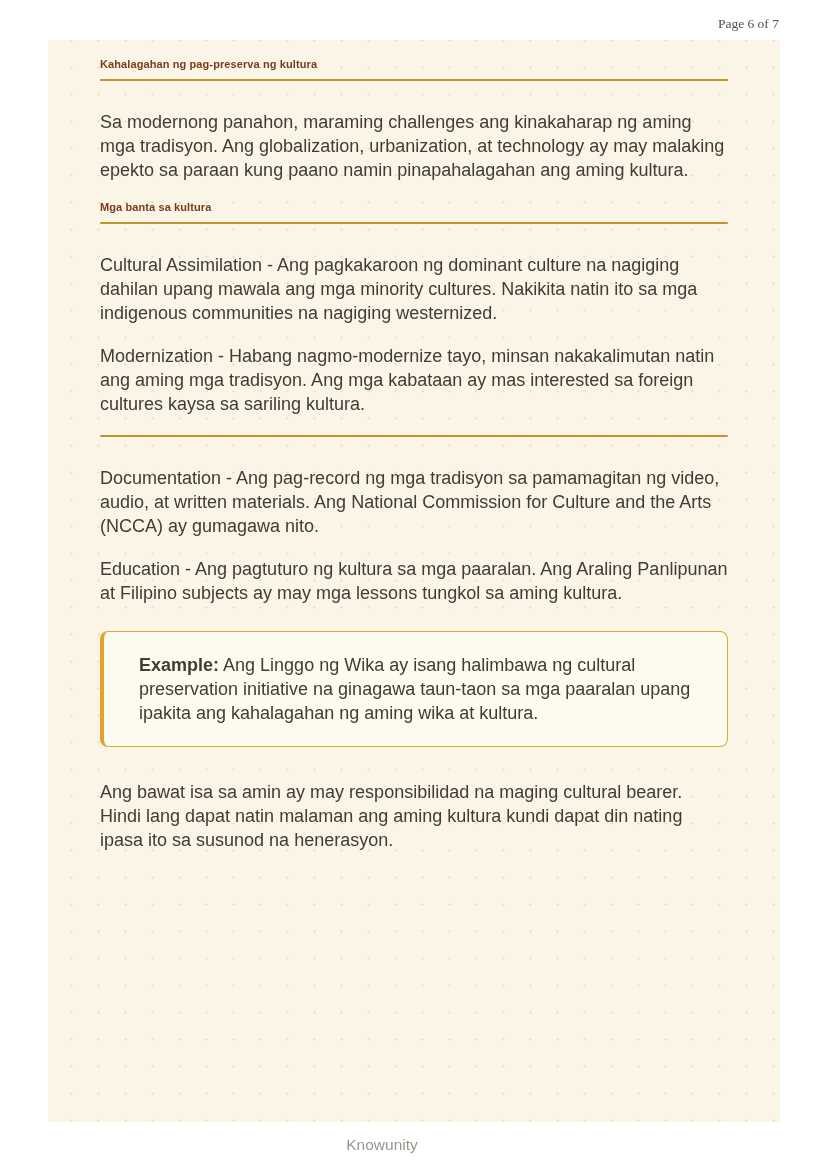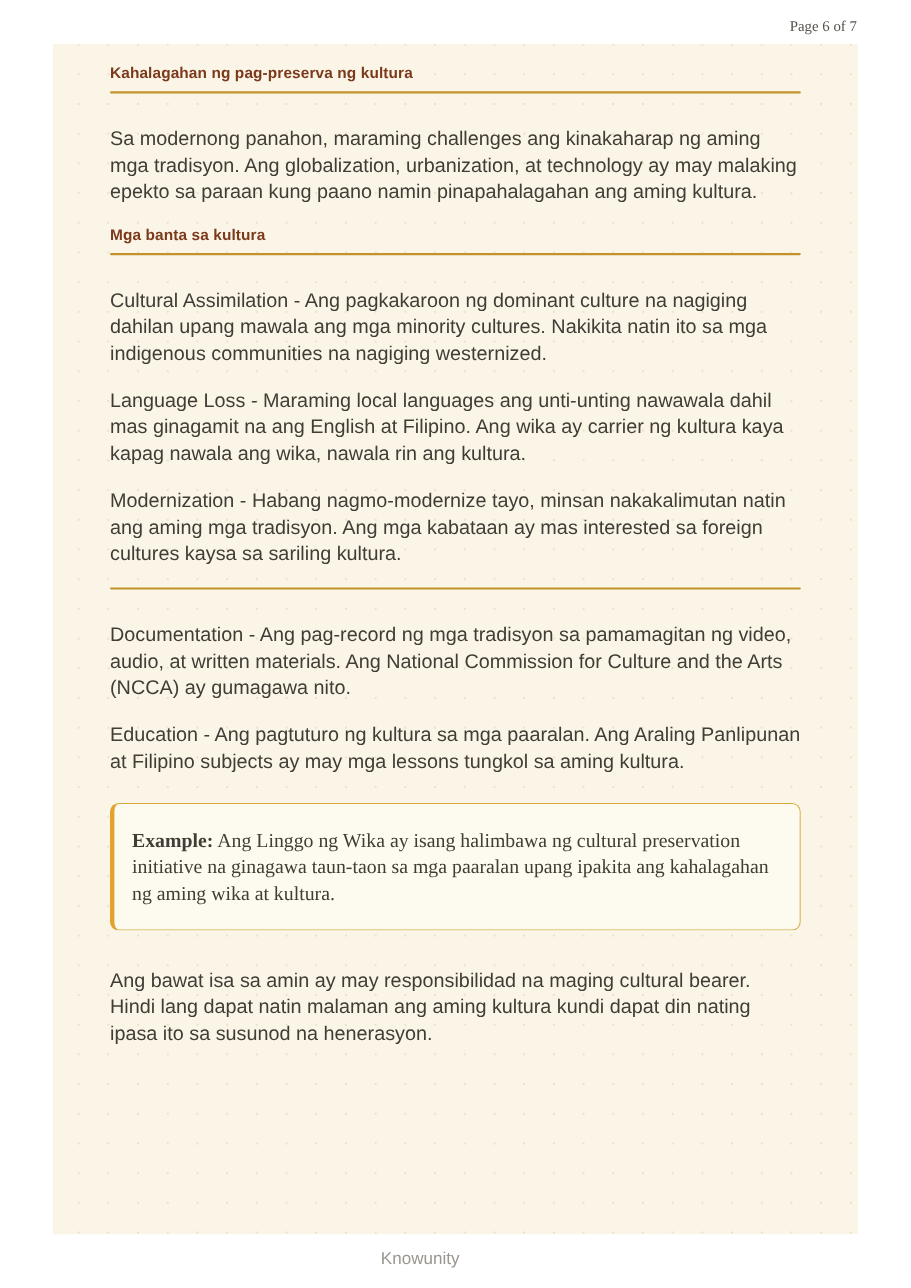--- a/index.html
+++ b/index.html
@@ -25,21 +25,21 @@
     top: 40px;
     width: 732px;
     height: 1082px;
     background-color: #faf5e6;
     background-image: radial-gradient(circle, #ebe2c8 1.2px, transparent 1.4px);
     background-size: 27px 27px;
     background-position: 10px 14px;
     padding: 18px 52px 0 52px;
   }
   .sec-heading {
-    font-size: 14px;
+    font-size: 11px;
     font-weight: 700;
     color: #7c3a1d;
     margin-bottom: 9px;
     letter-spacing: 0.1px;
   }
   .heading-rule {
     height: 2px;
     background: #c2922c;
     margin-bottom: 29px;
     border-radius: 1px;
@@ -49,24 +49,23 @@
     line-height: 24px;
     color: #413c35;
     margin-bottom: 19px;
   }
   .doc-section { margin-bottom: 7px; }
   .example-box {
     border: 1.5px solid #d6ab3e;
     border-left: 4px solid #e0a42e;
     border-radius: 8px;
     background: #fdfaf0;
-    padding: 21px 24px 3px 16px;
+    padding: 21px 24px 3px 35px;
     margin-top: 26px;
     margin-bottom: 33px;
-    font-family: Liberation Serif, serif;
   }
   .example-box .para { margin-bottom: 18px; }
   .example-label { font-weight: 700; color: #413c35; }
   .closing { margin-bottom: 16px; }
   .footer-brand {
     position: absolute;
     left: 0;
     top: 1136px;
     width: 764px;
     text-align: center;
@@ -84,21 +83,20 @@
   <section class="doc-section">
     <h2 class="sec-heading">Kahalagahan ng pag-preserva ng kultura</h2>
     <div class="heading-rule"></div>
     <p class="para">Sa modernong panahon, maraming challenges ang kinakaharap ng aming mga tradisyon. Ang globalization, urbanization, at technology ay may malaking epekto sa paraan kung paano namin pinapahalagahan ang aming kultura.</p>
   </section>
 
   <section class="doc-section">
     <h2 class="sec-heading">Mga banta sa kultura</h2>
     <div class="heading-rule"></div>
     <p class="para">Cultural Assimilation - Ang pagkakaroon ng dominant culture na nagiging dahilan upang mawala ang mga minority cultures. Nakikita natin ito sa mga indigenous communities na nagiging westernized.</p>
-    <p class="para">Language Loss - Maraming local languages ang unti-unting nawawala dahil mas ginagamit na ang English at Filipino. Ang wika ay carrier ng kultura kaya kapag nawala ang wika, nawala rin ang kultura.</p>
     <p class="para">Modernization - Habang nagmo-modernize tayo, minsan nakakalimutan natin ang aming mga tradisyon. Ang mga kabataan ay mas interested sa foreign cultures kaysa sa sariling kultura.</p>
   </section>
 
   <section class="doc-section">
     <div class="heading-rule"></div>
     <p class="para">Documentation - Ang pag-record ng mga tradisyon sa pamamagitan ng video, audio, at written materials. Ang National Commission for Culture and the Arts (NCCA) ay gumagawa nito.</p>
     <p class="para">Education - Ang pagtuturo ng kultura sa mga paaralan. Ang Araling Panlipunan at Filipino subjects ay may mga lessons tungkol sa aming kultura.</p>
   </section>
 
   <div class="example-box">

